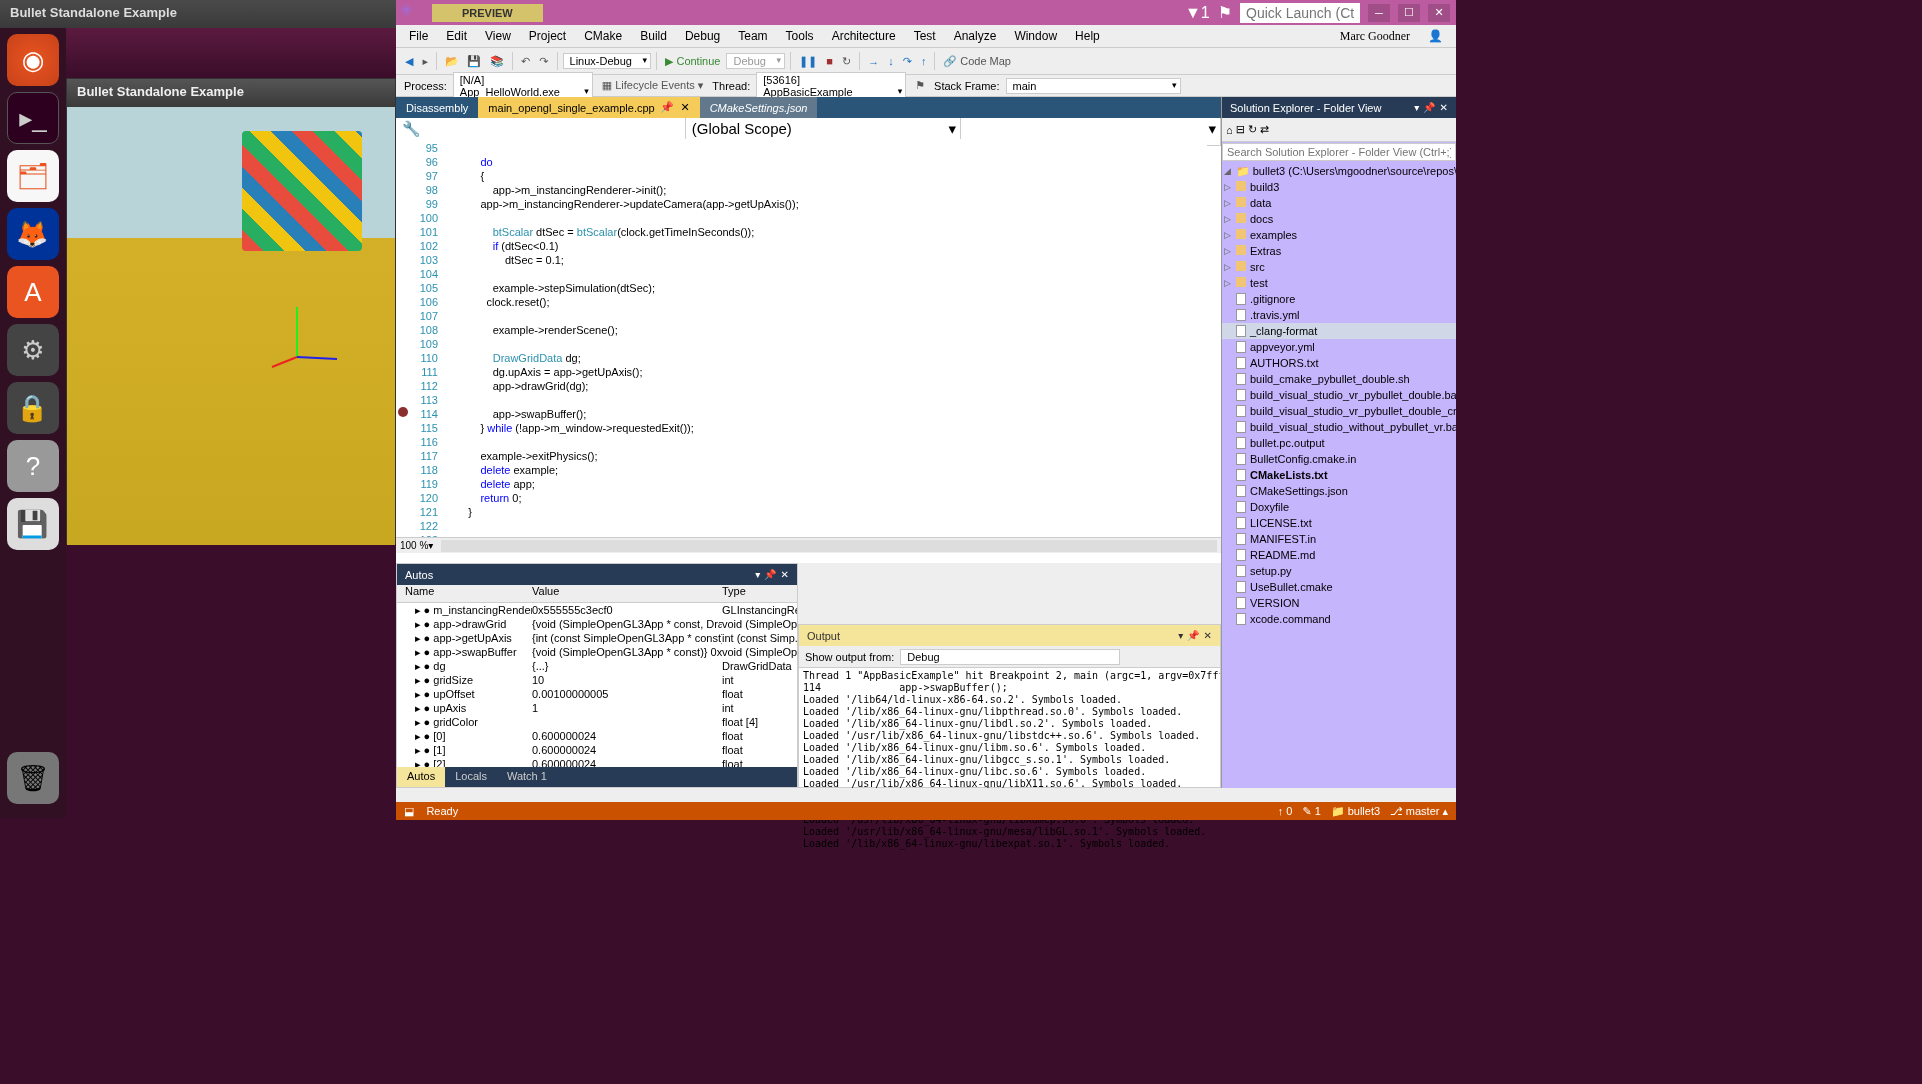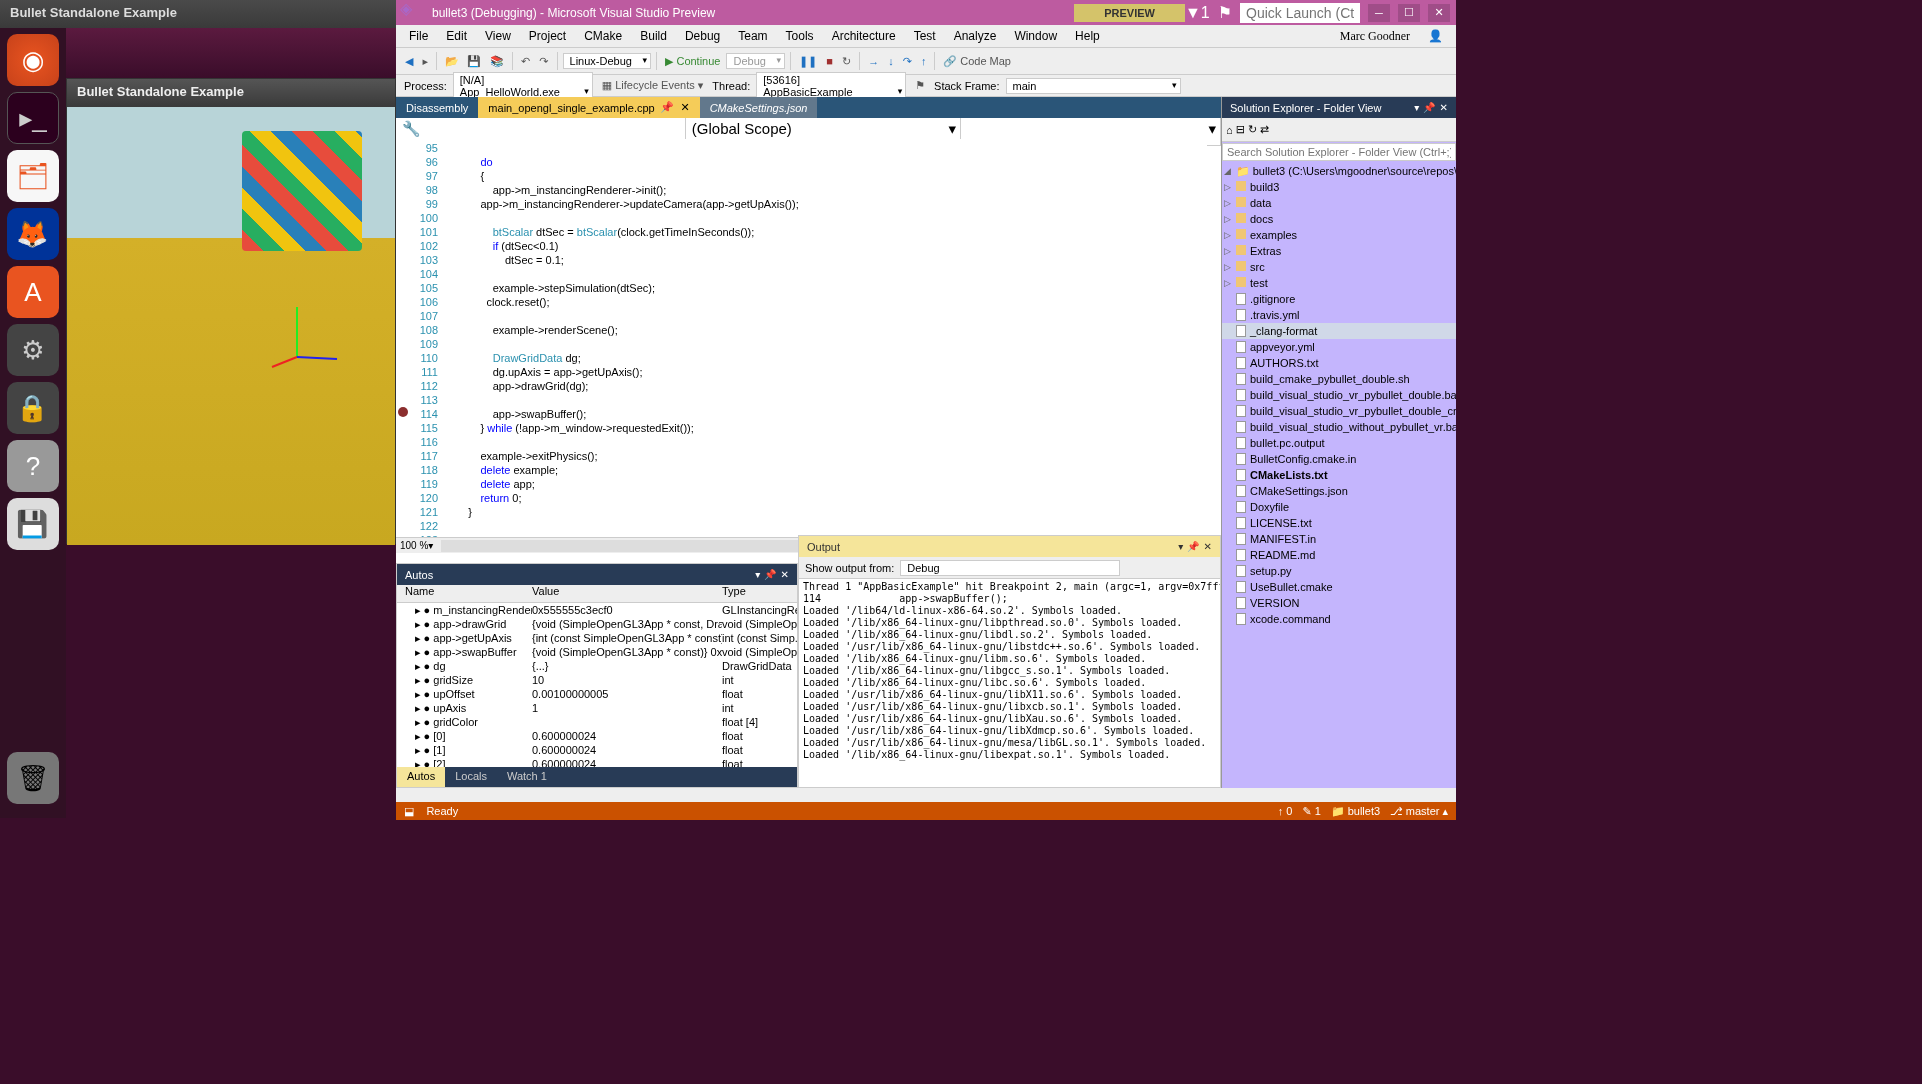--- a/index.html
+++ b/index.html
@@ -76,21 +76,21 @@
 .autos-cols span:nth-child(3){flex:1;}
 .autos-body { font-size:11px; overflow:hidden; }
 .autos-row { display:flex; height:14px; align-items:center; }
 .autos-row .n { width:135px; padding-left:18px; white-space:nowrap; overflow:hidden; }
 .autos-row .v { width:190px; white-space:nowrap; overflow:hidden; }
 .autos-row .t { flex:1; white-space:nowrap; overflow:hidden; }
 .autos-tabs { position:absolute; bottom:0; left:0; right:0; height:20px; background:#283b56; display:flex; font-size:11px;}
 .autos-tabs span { padding:3px 10px; color:#ccc; }
 .autos-tabs span.active { background:#f5e59a; color:#000; }
 
-.output-pane { position:absolute; left:402px; bottom:32px; width:423px; height:253px; background:#fff; border:1px solid #ccc; }
+.output-pane { position:absolute; left:402px; bottom:32px; width:423px; height:164px; background:#fff; border:1px solid #ccc; }
 .out-toolbar { height:22px; background:#eee; font-size:11px; padding:2px 6px; display:flex; align-items:center; gap:6px; border-bottom:1px solid #ccc;}
 .out-dd { border:1px solid #ccc; background:#fff; padding:1px 6px; width:220px; }
 .out-body { font:10px Consolas,monospace; padding:2px 4px; white-space:pre; overflow:hidden; color:#000; line-height:12px; }
 .out-tabs { position:absolute; bottom:0; left:0; right:0; height:20px; background:#283b56; display:flex; font-size:10px;}
 .out-tabs span { padding:3px 8px; color:#ccc; white-space:nowrap;}
 .out-tabs span.active { background:#f5e59a; color:#000; }
 
 .sol-pane { position:absolute; right:0; top:97px; width:235px; bottom:32px; background:#c4b5fd; border-left:1px solid #999;}
 .sol-toolbar { height:24px; background:#eee; border-bottom:1px solid #ccc; display:flex; align-items:center; gap:3px; padding:0 4px; font-size:11px;}
 .sol-search { width:100%; border:1px solid #ccc; padding:2px 4px; font-size:11px; margin:0; }
@@ -136,21 +136,20 @@
         <line x1="30" y1="60" x2="5" y2="70" stroke="#e22" stroke-width="2"></line>
         <line x1="30" y1="60" x2="70" y2="62" stroke="#22e" stroke-width="2"></line>
       </svg>
     </div>
   </div>
 </div>
 
 <div class="vs-pane">
   <div class="vs-titlebar">
     <span class="vs-logo">◈</span>
-    <span class="vs-title-text">bullet3 (Debugging) - Microsoft Visual Studio Preview</span>
     <span class="vs-preview-badge">PREVIEW</span>
     <div class="vs-title-right">
       <span style="color:#fff">▼1</span>
       <span style="color:#fff">⚑</span>
       <input class="vs-qlaunch" placeholder="Quick Launch (Ctrl+Q)" style="">
       <span class="vs-win-btn">─</span>
       <span class="vs-win-btn">☐</span>
       <span class="vs-win-btn">✕</span>
     </div>
   </div>

